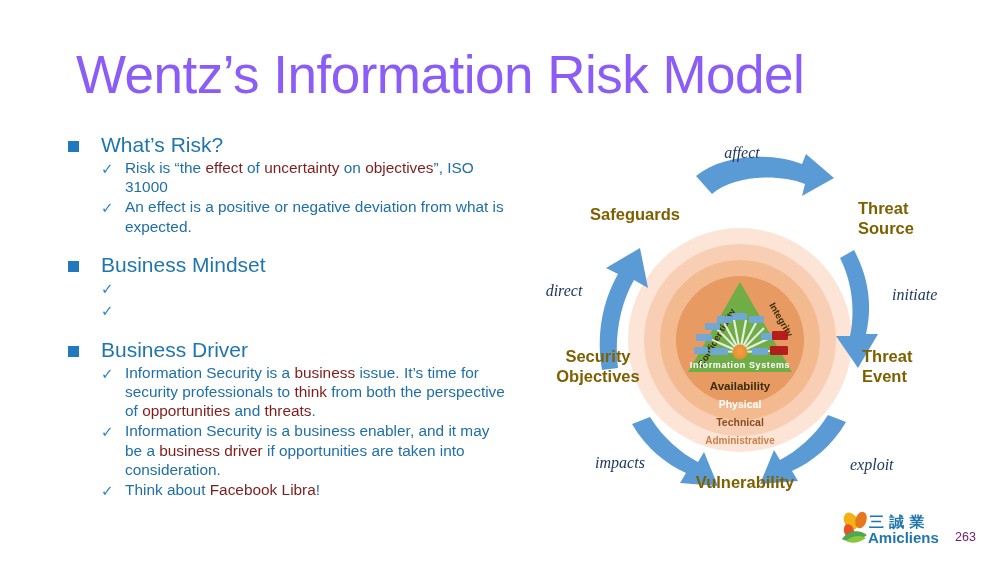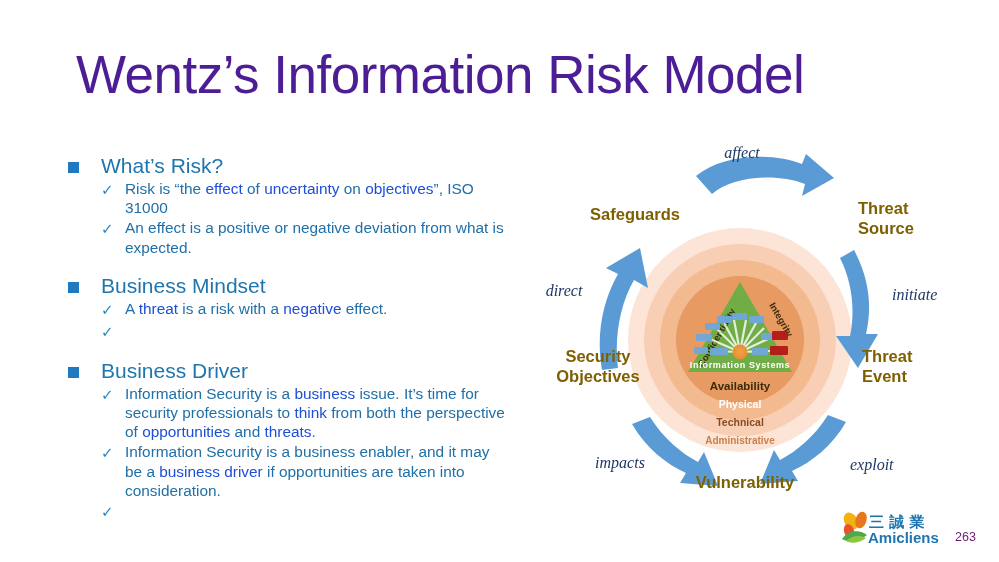--- a/index.html
+++ b/index.html
@@ -7,46 +7,46 @@
     width:999px;height:562px;position:relative;overflow:hidden;
     font-family:"Liberation Sans","DejaVu Sans",sans-serif;
     -webkit-font-smoothing:antialiased;
   }
   .slide{position:absolute;inset:0;background:#fff;}
 
   
   #slide-title{
     position:absolute;left:76px;top:44px;
     font-size:53px;font-weight:400;letter-spacing:-0.5px;
-    color:#4c1d95;white-space:nowrap;
+    color:#8b5cf6;white-space:nowrap;
     font-family:"Liberation Sans","DejaVu Sans",sans-serif;
   }
 
   
-  #content-column{position:absolute;left:68px;top:151px;width:440px;}
+  #content-column{position:absolute;left:68px;top:130px;width:440px;}
 
   .l1-item{display:flex;align-items:flex-start;margin-top:2px;}
   .l1-bullet{
     width:11px;height:11px;background:#2079BE;flex:0 0 11px;
     margin-top:9px;margin-right:22px;
   }
   .l1-text{
     font-size:21px;color:#1F76AE;line-height:25px;font-weight:400;
   }
 
   .l2-list{margin-left:33px;margin-top:1px;}
   .l2-item{display:flex;align-items:flex-start;margin-bottom:1px;}
   .l2-check{
     flex:0 0 24px;color:#2B86C4;font-size:15px;line-height:20px;
     margin-top:1px;
   }
   .l2-text{
     font-size:15.4px;line-height:19.2px;color:#1F6FA8;font-weight:400;
   }
-  .hl{color:#1d4ed8;}
+  .hl{color:#7f1d1d;}
 
   .gap{height:13px;}
 
   
   #risk-diagram{position:absolute;left:520px;top:140px;width:470px;height:370px;}
   #risk-diagram svg{display:block;}
 
   
   #footer-logo{position:absolute;left:840px;top:510px;width:100px;height:42px;}
   #page-number{
@@ -77,21 +77,20 @@
         </div>
       </div>
       <div class="gap"></div>
       <div class="l1-item">
         <span class="l1-bullet"></span>
         <span class="l1-text">Business Mindset</span>
       </div>
       <div class="l2-list">
         <div class="l2-item">
           <span class="l2-check">✓</span>
-          <span class="l2-text"><span>A </span><span class="hl">threat</span><span> is a risk with a </span><span class="hl">negative</span><span> effect.</span></span>
         </div>
         <div class="l2-item">
           <span class="l2-check">✓</span>
         </div>
       </div>
       <div class="gap"></div>
       <div class="l1-item">
         <span class="l1-bullet"></span>
         <span class="l1-text">Business Driver</span>
       </div>
@@ -99,20 +98,21 @@
         <div class="l2-item">
           <span class="l2-check">✓</span>
           <span class="l2-text"><span>Information Security is a </span><span class="hl">business</span><span> issue. It’s time for security professionals to </span><span class="hl">think</span><span> from both the perspective of </span><span class="hl">opportunities</span><span> and </span><span class="hl">threats</span><span>.</span></span>
         </div>
         <div class="l2-item">
           <span class="l2-check">✓</span>
           <span class="l2-text"><span>Information Security is a business enabler, and it may be a </span><span class="hl">business driver</span><span> if opportunities are taken into consideration.</span></span>
         </div>
         <div class="l2-item">
           <span class="l2-check">✓</span>
+          <span class="l2-text"><span>Think about </span><span class="hl">Facebook Libra</span><span>!</span></span>
         </div>
       </div>
     </div>
 
   <div id="risk-diagram">
     <svg width="470" height="370" viewBox="0 0 470 370" xmlns="http://www.w3.org/2000/svg">
       <defs>
         <radialGradient id="coreGlow" cx="50%" cy="50%" r="50%">
           <stop offset="0%" stop-color="#F7A14B"></stop>
           <stop offset="100%" stop-color="#F08C2E"></stop>

